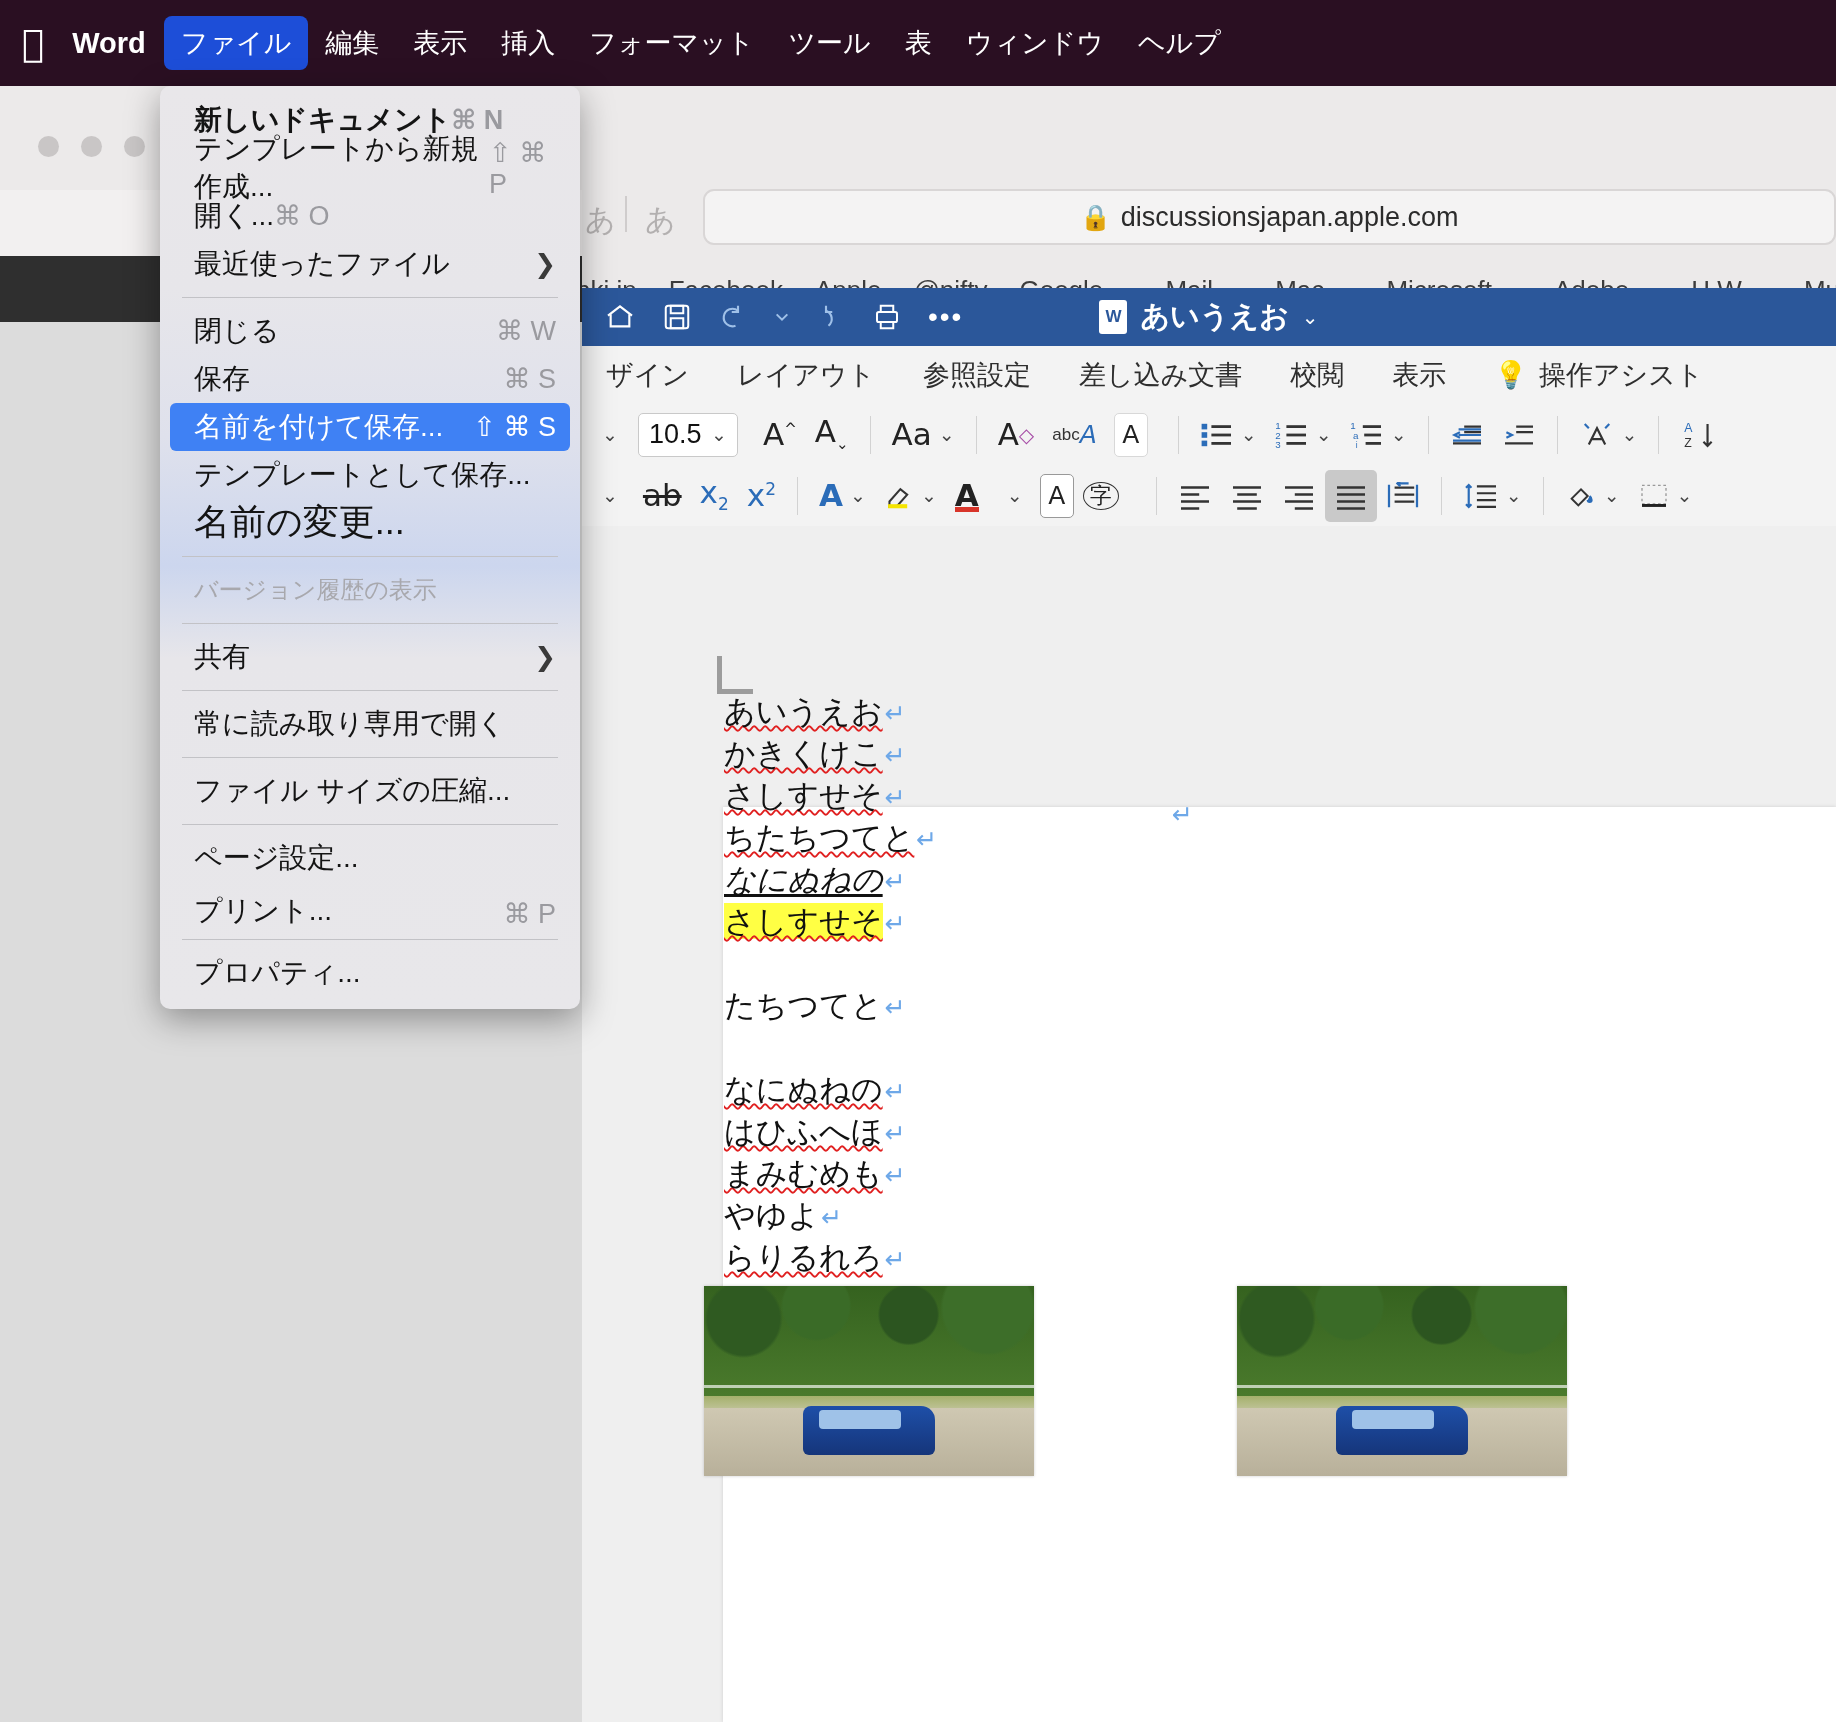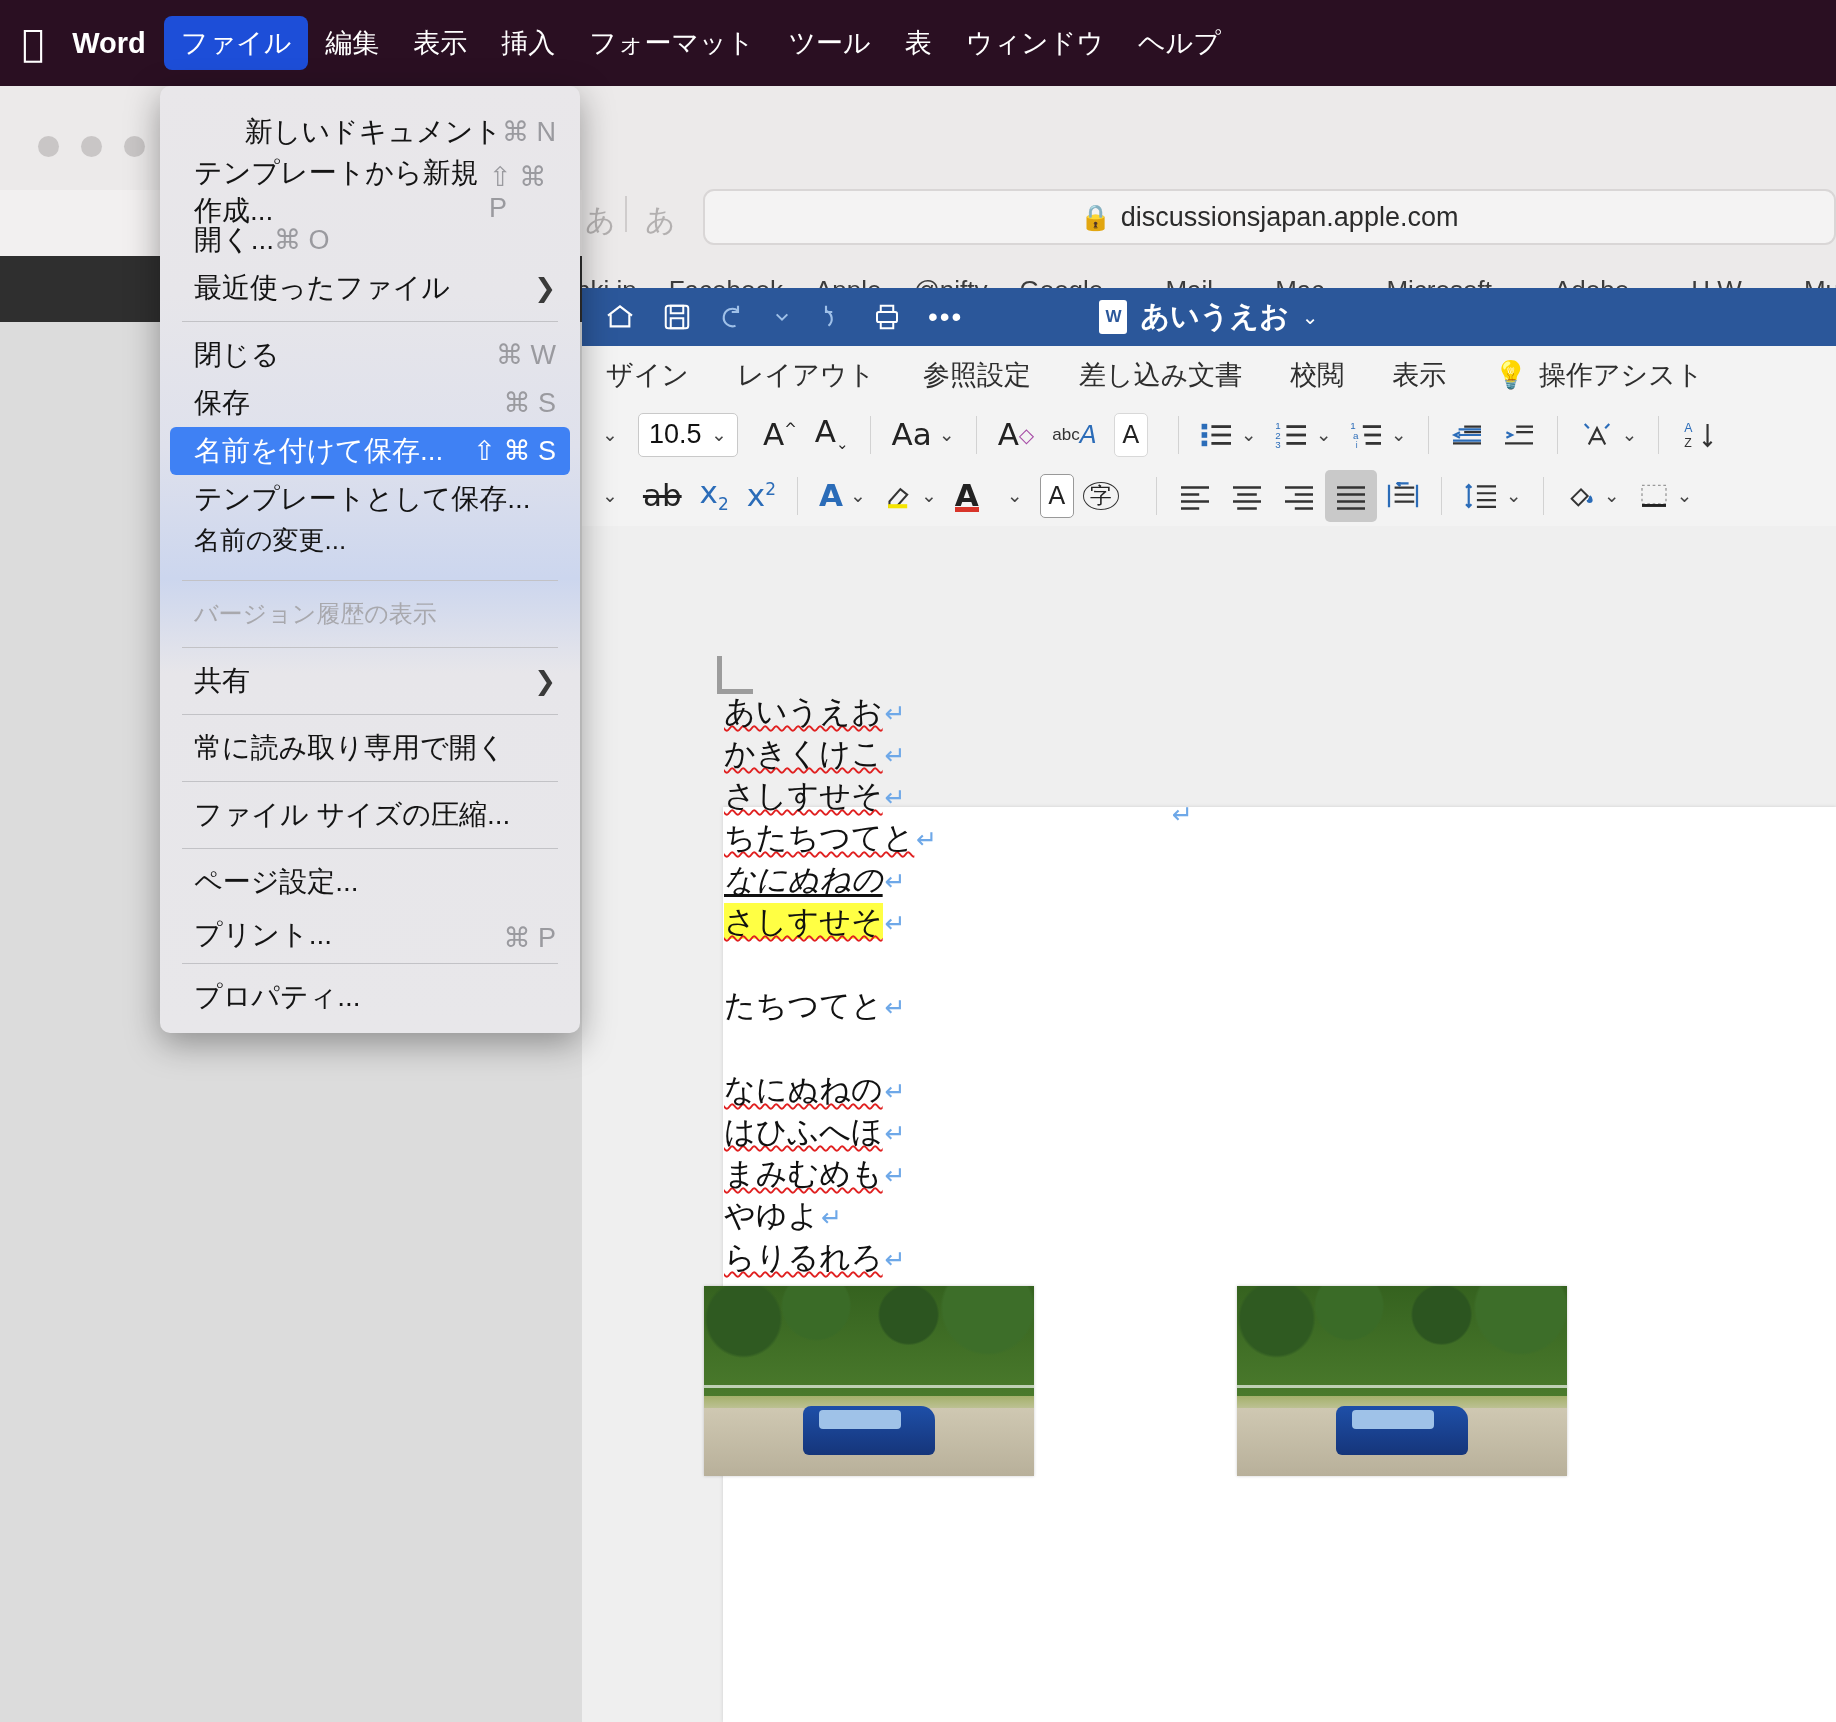--- a/index.html
+++ b/index.html
@@ -512,21 +512,21 @@
       <span class="mi">表</span>
       <span class="mi">ウィンドウ</span>
       <span class="mi">ヘルプ</span>
     </span>
 </div>
 
 <div id="filemenu" style="position:absolute; left:160px; top:86px; width:420px; background:#e8e7ea;
          border-radius:10px; box-shadow:0 10px 34px rgba(0,0,0,.36); z-index:80;
          padding:10px 0 12px 0; overflow:hidden;
          background-image:linear-gradient(180deg,#e9e7ea 0%,#e7e6ea 22%,#dfe1ec 38%,#ccd6ee 52%,#e7e6ea 62%,#e8e7ea 100%);">
-<div style="display: flex; align-items: center; justify-content: flex-end; height: 48px; margin: 12px 10px; padding: 0px 14px 0px 24px; border-radius: 6px; font-size: 28px; color: rgb(20, 20, 20);">
+<div style="display: flex; align-items: center; justify-content: flex-start; height: 48px; margin: 0px 10px; padding: 0px 14px 0px 24px; border-radius: 6px; font-size: 28px; color: rgb(20, 20, 20); font-weight: bold;">
       <span>新しいドキュメント</span>
       <span style="display: flex; align-items: center; gap: 10px; font-size: 27px; color: rgb(154, 154, 159);">
         <span>⌘ N</span>
       </span>
     </div>
     <div style="display: flex; align-items: center; justify-content: space-between; height: 48px; margin: 0px 10px; padding: 0px 14px 0px 24px; border-radius: 6px; font-size: 28px; color: rgb(20, 20, 20);">
       <span>テンプレートから新規作成...</span>
       <span style="display: flex; align-items: center; gap: 10px; font-size: 27px; color: rgb(154, 154, 159);">
         <span>⇧ ⌘ P</span>
       </span>
@@ -559,21 +559,21 @@
     <div style="display: flex; align-items: center; justify-content: space-between; height: 48px; margin: 0px 10px; padding: 0px 14px 0px 24px; border-radius: 6px; font-size: 28px; color: rgb(255, 255, 255); background: rgb(63, 129, 244);">
       <span>名前を付けて保存...</span>
       <span style="display: flex; align-items: center; gap: 10px; font-size: 27px; color: rgb(255, 255, 255);">
         <span>⇧ ⌘ S</span>
       </span>
     </div>
     <div style="display: flex; align-items: center; justify-content: space-between; height: 48px; margin: 0px 10px; padding: 0px 14px 0px 24px; border-radius: 6px; font-size: 28px; color: rgb(20, 20, 20);">
       <span>テンプレートとして保存...</span>
       <span style="display: flex; align-items: center; gap: 10px; font-size: 27px; color: rgb(154, 154, 159);"></span>
     </div>
-    <div style="display: flex; align-items: flex-start; justify-content: space-between; height: 48px; margin: 0px 10px; padding: 0px 14px 0px 24px; border-radius: 6px; font-size: 26px; color: rgb(20, 20, 20);">
+    <div style="display: flex; align-items: flex-end; justify-content: space-between; height: 48px; margin: 0px 10px; padding: 0px 14px 0px 24px; border-radius: 6px; font-size: 36px; color: rgb(20, 20, 20);">
       <span>名前の変更...</span>
       <span style="display: flex; align-items: center; gap: 10px; font-size: 27px; color: rgb(154, 154, 159);"></span>
     </div>
     <div style="height: 1px; background: rgb(194, 194, 198); margin: 9px 22px;"></div>
     <div style="display: flex; align-items: center; justify-content: space-between; height: 48px; margin: 0px 10px; padding: 0px 14px 0px 24px; border-radius: 6px; font-size: 24px; color: rgb(168, 168, 173);">
       <span>バージョン履歴の表示</span>
       <span style="display: flex; align-items: center; gap: 10px; font-size: 27px; color: rgb(154, 154, 159);"></span>
     </div>
     <div style="height: 1px; background: rgb(194, 194, 198); margin: 9px 22px;"></div>
     <div style="display: flex; align-items: center; justify-content: space-between; height: 48px; margin: 0px 10px; padding: 0px 14px 0px 24px; border-radius: 6px; font-size: 28px; color: rgb(20, 20, 20);">

